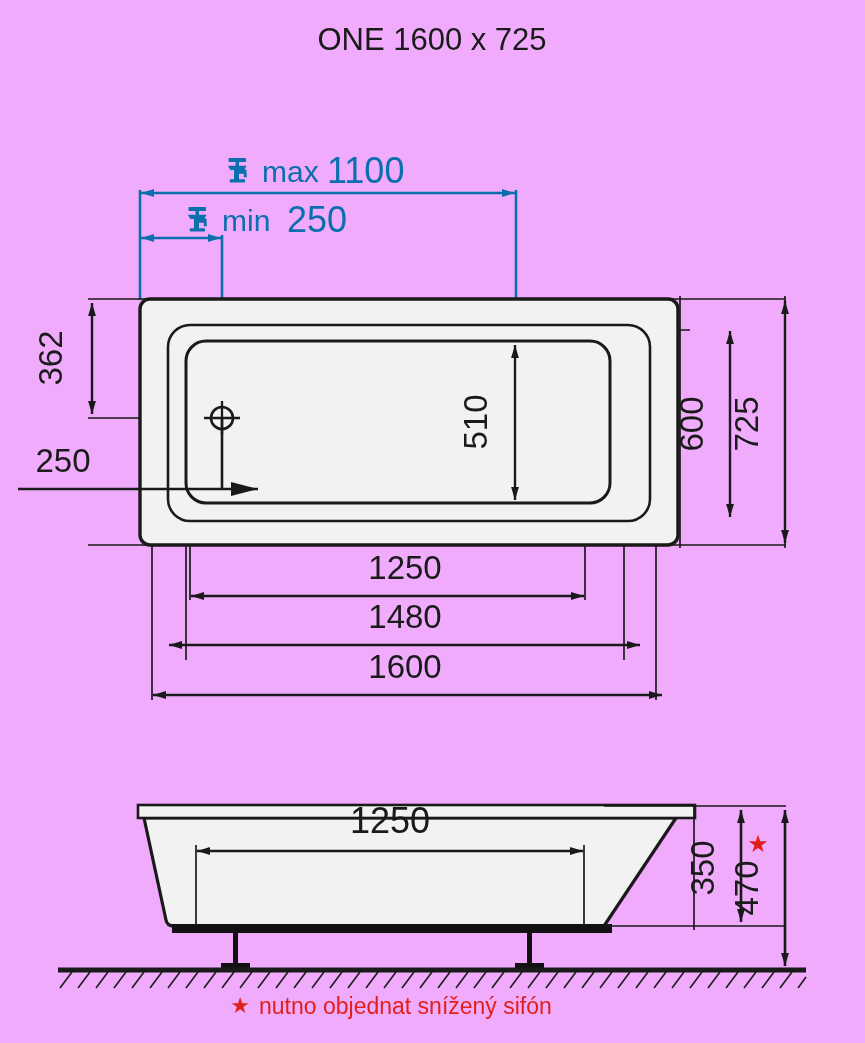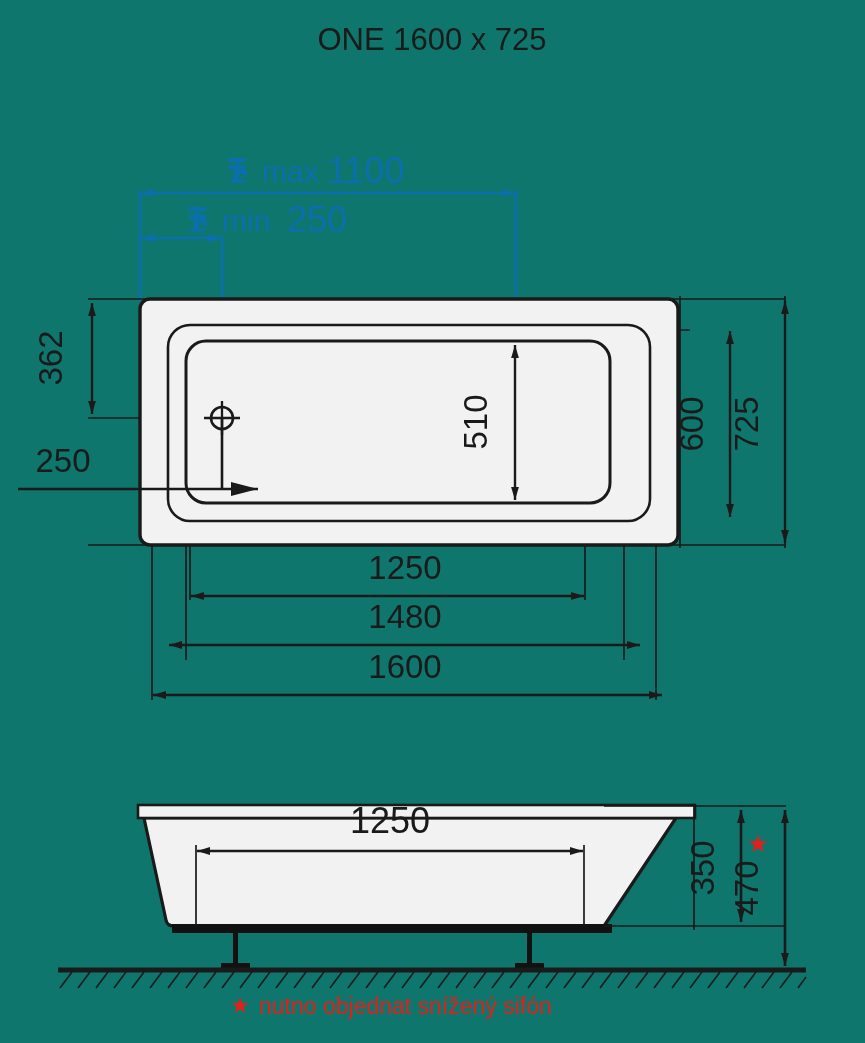--- a/index.html
+++ b/index.html
@@ -7,21 +7,21 @@
     padding: 0;
     background: #ffffff;
   }
   body {
     font-family: "Liberation Sans", sans-serif;
   }
   #sheet {
     position: relative;
     width: 865px;
     height: 1043px;
-    background: #0f766e;
+    background: #f0abfc;
     overflow: hidden;
   }
   #sheet svg {
     display: block;
   }
   .dimtxt {
     font-family: "Liberation Sans", sans-serif;
     fill: #1a1a1a;
   }
   .bluetxt {

